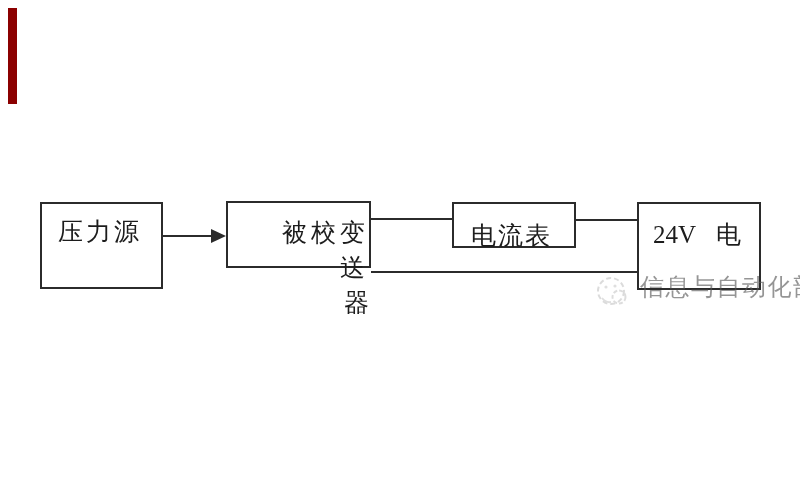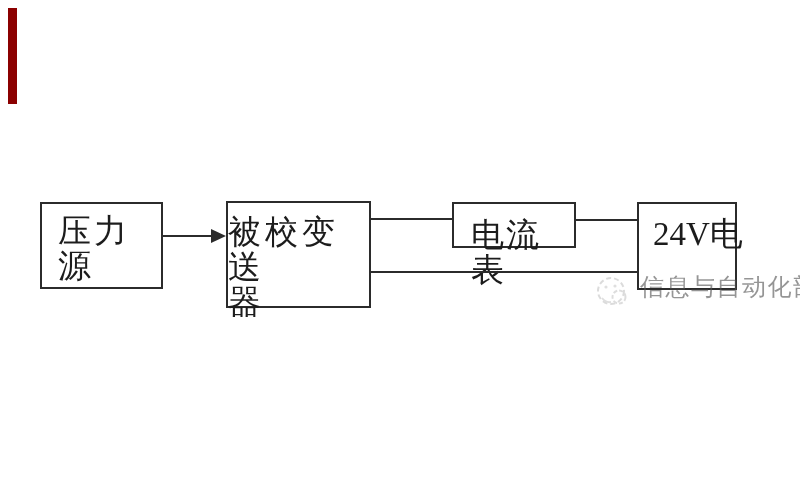--- a/index.html
+++ b/index.html
@@ -16,29 +16,29 @@
     position: absolute;
     left: 8px; top: 8px;
     width: 9px; height: 96px;
     background: #8B0000;
   }
   .node {
     position: absolute;
     background: #ffffff;
     border: 2px solid #2b2b2b;
     box-sizing: border-box;
-    font-size: 33px;
+    font-size: 25px;
     line-height: 35px;
     z-index: 2;
   }
   .node-pressure { left: 40px; top: 202px; width: 123px; height: 87px; padding: 10px 0 0 16px; letter-spacing: 3px; }
-  .node-transmitter { left: 226px; top: 201px; width: 145px; height: 107px; padding: 12px 0 0 0; }
+  .node-transmitter { left: 226px; top: 201px; width: 145px; height: 67px; padding: 12px 0 0 28px; text-align: right; }
   .node-transmitter .l1 { letter-spacing: 4px; }
   .node-ammeter { left: 452px; top: 202px; width: 124px; height: 46px; padding: 14px 0 0 17px; letter-spacing: 2px; }
-  .node-power { left: 637px; top: 202px; width: 100px; height: 88px; padding: 13px 18px 0 14px; }
+  .node-power { left: 637px; top: 202px; width: 124px; height: 88px; padding: 13px 18px 0 14px; }
   .node-power .l1 { display: flex; justify-content: space-between; }
   .node-power .l2 { letter-spacing: 1px; }
   .connector {
     position: absolute;
     height: 2px;
     background: #2b2b2b;
     z-index: 2;
   }
   .conn-arrow-shaft { left: 163px; top: 235px; width: 50px; }
   .conn-a { left: 371px; top: 218px; width: 81px; }

